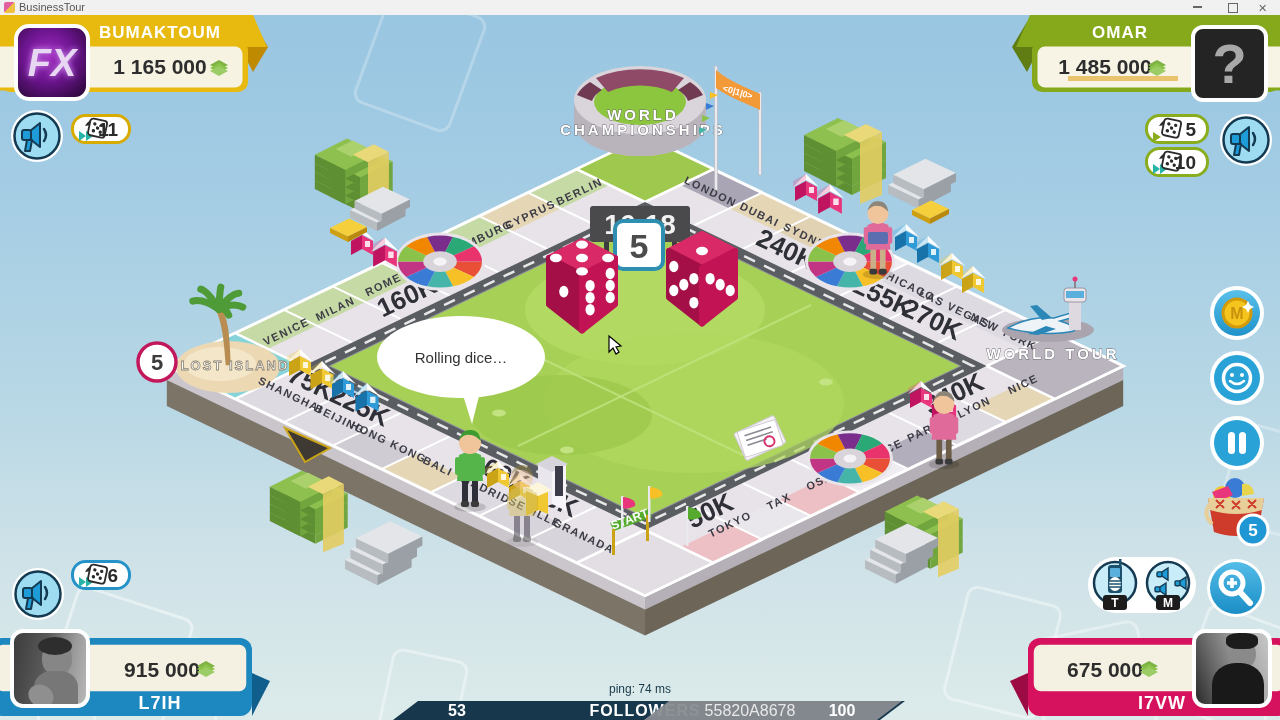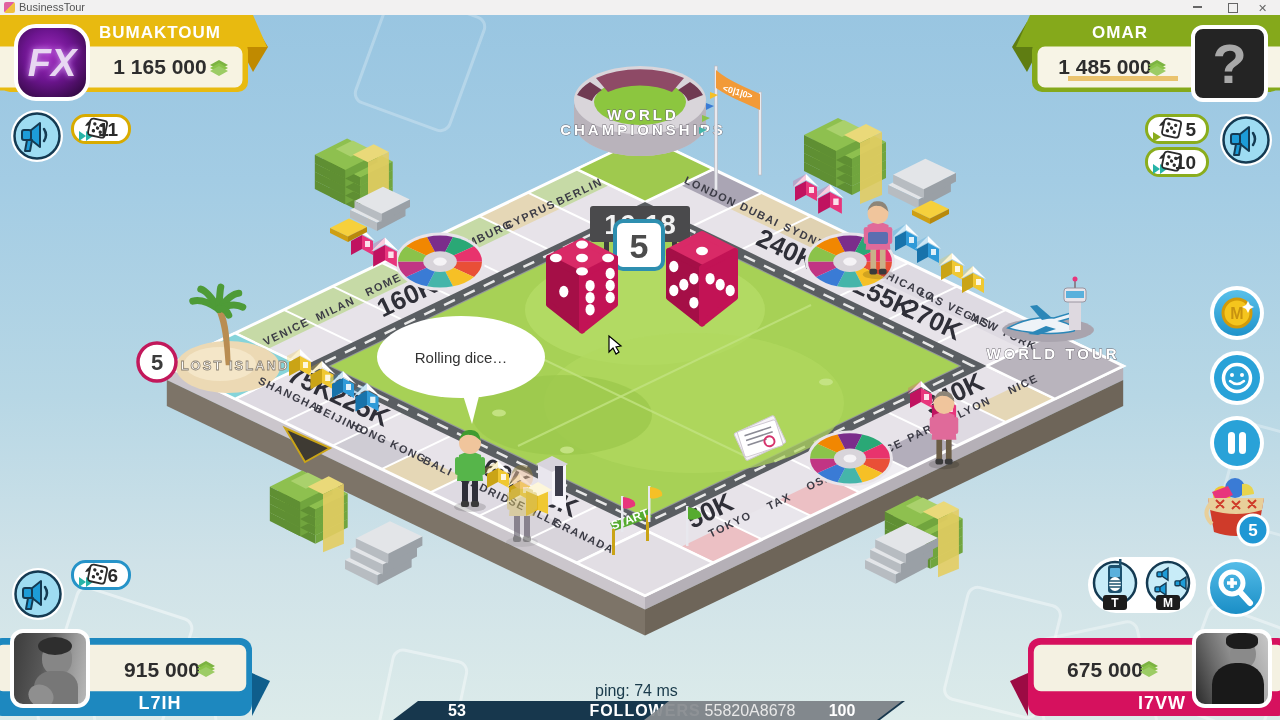--- a/index.html
+++ b/index.html
@@ -760,21 +760,21 @@
 <polygon points="0,5 253,5 267,37 0,37" fill="#e8ba10"></polygon>
 <rect x="0" y="30" width="248" height="52" rx="10" fill="#e8ba10"></rect>
 <rect x="-8" y="35" width="252" height="44" rx="9" fill="#f7f3e2" stroke="#e8ba10" stroke-width="3"></rect>
 <text x="160" y="28" font-size="17" font-weight="bold" letter-spacing="1" fill="#ffffff" text-anchor="middle">BUMAKTOUM</text>
 <text x="160" y="64" font-size="21" font-weight="bold" fill="#2d2d2d" text-anchor="middle">1 165 000</text>
 <g transform="translate(210,50)">
 <polygon points="0,5 9,0 18,5 9,10" fill="#7cb342"></polygon>
         <polygon points="0,8 9,3 18,8 9,13" fill="#8bc34a"></polygon>
 <polygon points="0,11 9,6 18,11 9,16" fill="#9ccc65"></polygon>
 </g>
-</svg><div style="position:absolute;left:14px;top:24px;width:76px;height:77px;border-radius:22px;border:4px solid #ffffff;box-sizing:border-box;background:radial-gradient(circle at 45% 40%,#a12cc0 0%,#6d1590 45%,#23062e 100%);overflow:hidden;">
+</svg><div style="position:absolute;left:14px;top:24px;width:76px;height:77px;border-radius:15px;border:4px solid #ffffff;box-sizing:border-box;background:radial-gradient(circle at 45% 40%,#a12cc0 0%,#6d1590 45%,#23062e 100%);overflow:hidden;">
 <div style="position:absolute;left:0;top:0;width:100%;height:100%;font-size:38px;font-weight:bold;font-style:italic;color:#e8d7f2;text-align:center;line-height:70px;text-shadow:0 0 6px #d090f0;">FX</div>
     </div><svg style="position:absolute;left:990px;top:10px;" width="290" height="110" viewBox="0 0 290 110">
 <polygon points="37,12 22,37 37,62 50,37" fill="#5f7d12"></polygon>
 <polygon points="290,5 40,5 26,37 290,37" fill="#85a91b"></polygon>
 <rect x="42" y="30" width="248" height="52" rx="10" fill="#85a91b"></rect>
 <rect x="46" y="35" width="252" height="44" rx="9" fill="#f7f4e6" stroke="#85a91b" stroke-width="3"></rect>
 <text x="130" y="28" font-size="17" font-weight="bold" letter-spacing="1" fill="#ffffff" text-anchor="middle">OMAR</text>
 <text x="115" y="64" font-size="21" font-weight="bold" fill="#2d2d2d" text-anchor="middle">1 485 000</text>
 <g transform="translate(158,50)">
 <polygon points="0,5 9,0 18,5 9,10" fill="#7cb342"></polygon>
@@ -954,19 +954,19 @@
 <g transform="translate(140,33)">
 <polygon points="0,5 9,0 18,5 9,10" fill="#7cb342"></polygon>
         <polygon points="0,8 9,3 18,8 9,13" fill="#8bc34a"></polygon>
 <polygon points="0,11 9,6 18,11 9,16" fill="#9ccc65"></polygon>
 </g>
 <text x="162" y="81" font-size="18" font-weight="bold" letter-spacing="1" fill="#ffffff" text-anchor="middle">I7VW</text>
 </svg><div style="position:absolute;left:1192px;top:629px;width:80px;height:79px;border-radius:13px;border:4px solid #ffffff;box-sizing:border-box;background:linear-gradient(250deg,#c8c8c8 0%,#a8a8a8 30%,#6e6e6e 65%,#2a2a2a 100%);overflow:hidden;">
 <div style="position:absolute;left:34px;top:6px;width:26px;height:30px;border-radius:50%;background:#8a8a8a;"></div>
 <div style="position:absolute;left:30px;top:0px;width:32px;height:16px;border-radius:40%;background:#1c1c1c;"></div>
 <div style="position:absolute;left:16px;top:30px;width:52px;height:48px;border-radius:45% 45% 0 0;background:#191919;"></div>
-</div><div style="position:absolute;left:595px;top:682px;font-size:16px;color:#193a4a;">ping: 74 ms</div><svg style="position:absolute;left:380px;top:700px;" width="540" height="20" viewBox="0 0 540 20">
+</div><div style="position:absolute;left:609px;top:682px;font-size:12px;color:#193a4a;">ping: 74 ms</div><svg style="position:absolute;left:380px;top:700px;" width="540" height="20" viewBox="0 0 540 20">
 <polygon points="38,1 525,1 500,20 13,20" fill="#17374d"></polygon>
 <text x="77" y="16" font-size="16" font-weight="bold" fill="#ffffff" text-anchor="middle">53</text>
 <text x="265" y="16" font-size="16" font-weight="bold" letter-spacing="1" fill="#ffffff" text-anchor="middle">FOLLOWERS</text>
 <polygon points="289,1 522,1 497,20 264,20" fill="#888c90" opacity="0.95"></polygon>
 <text x="370" y="16" font-size="16" fill="#e8e8e8" text-anchor="middle">55820A8678</text>
 <text x="462" y="16" font-size="16" font-weight="bold" fill="#ffffff" text-anchor="middle">100</text>
 </svg></div>
 </body></html>

